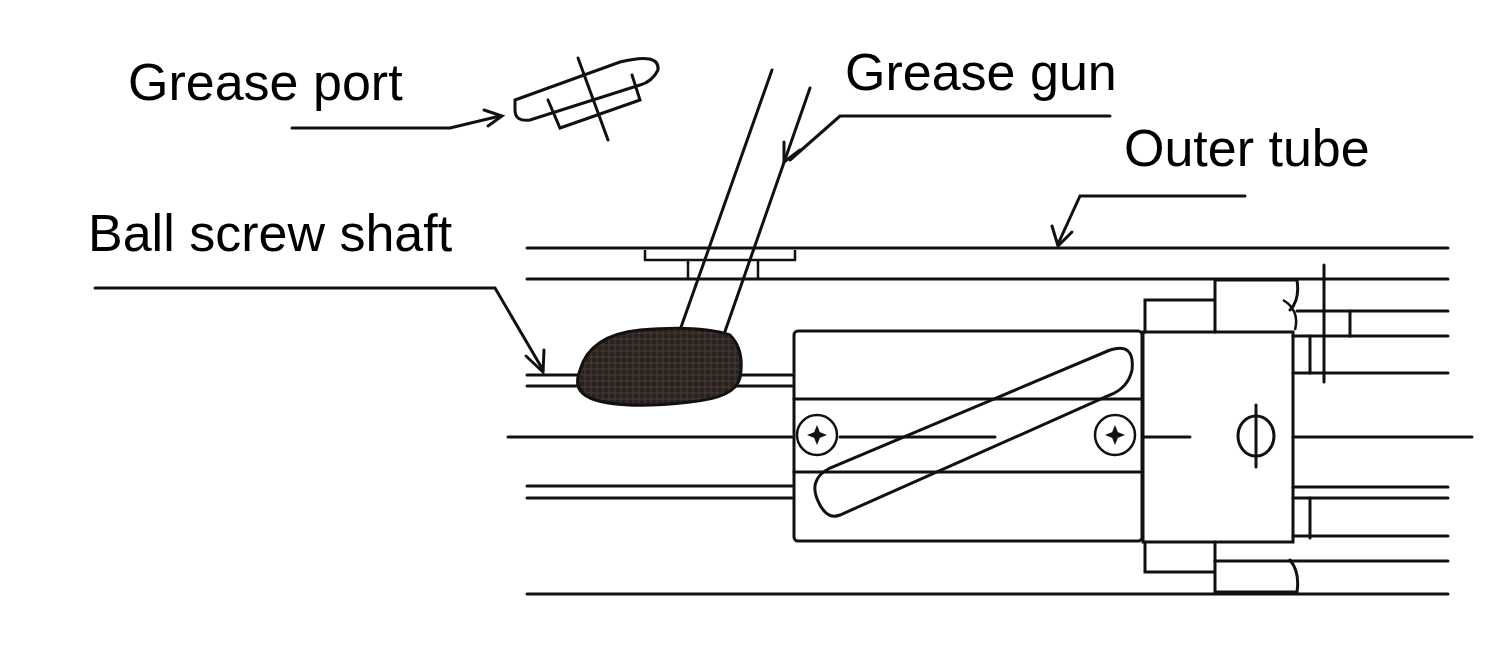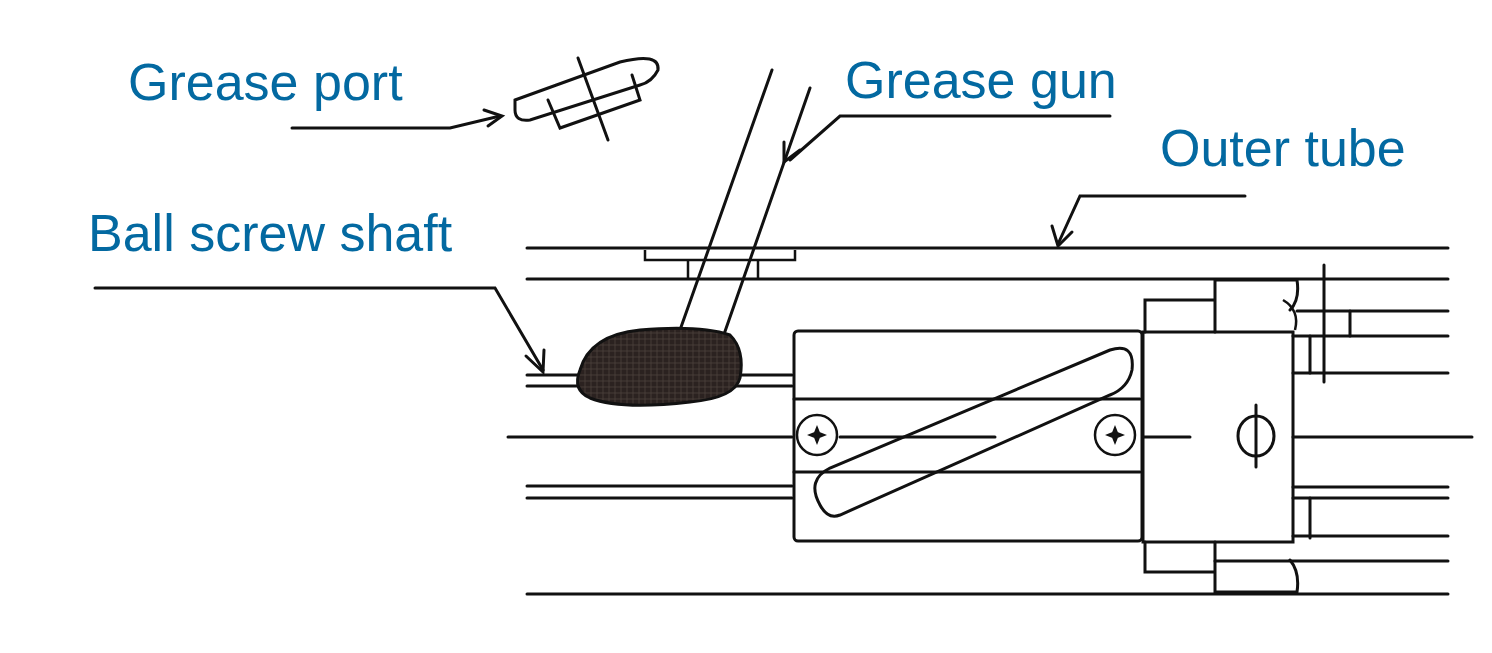--- a/index.html
+++ b/index.html
@@ -1,27 +1,27 @@
 <!DOCTYPE html>
 <html><head>
 <meta charset="utf-8">
 <style>
   html,body{margin:0;padding:0;background:#ffffff;}
   body{width:1492px;height:653px;overflow:hidden;position:relative;}
   svg{position:absolute;left:0;top:0;}
-  .lbl{position:absolute;font-family:"Liberation Sans",sans-serif;font-size:52px;color:#0369a1;white-space:nowrap;line-height:1;}
+  .lbl{position:absolute;font-family:"Liberation Sans",sans-serif;font-size:52px;color:#000000;white-space:nowrap;line-height:1;}
   .ln{stroke:#111;stroke-width:3;fill:none;stroke-linecap:round;}
   .thin{stroke:#111;stroke-width:2.5;fill:none;}
 </style>
 </head>
 <body>
 
 <div class="lbl" style="left:128px;top:56px;">Grease port</div>
-<div class="lbl" style="left:845px;top:54px;">Grease gun</div>
-<div class="lbl" style="left:1160px;top:122px;">Outer tube</div>
+<div class="lbl" style="left:845px;top:46px;">Grease gun</div>
+<div class="lbl" style="left:1124px;top:122px;">Outer tube</div>
 <div class="lbl" style="left:88px;top:207px;">Ball screw shaft</div>
 
 <svg width="1492" height="653" viewBox="0 0 1492 653">
   <defs>
     <pattern id="mesh" width="6" height="6" patternUnits="userSpaceOnUse">
       <rect width="6" height="6" fill="#2b2220"></rect>
       <path d="M0 3H6M3 0V6" stroke="#4a403c" stroke-width="0.8"></path>
     </pattern>
   </defs>
 

